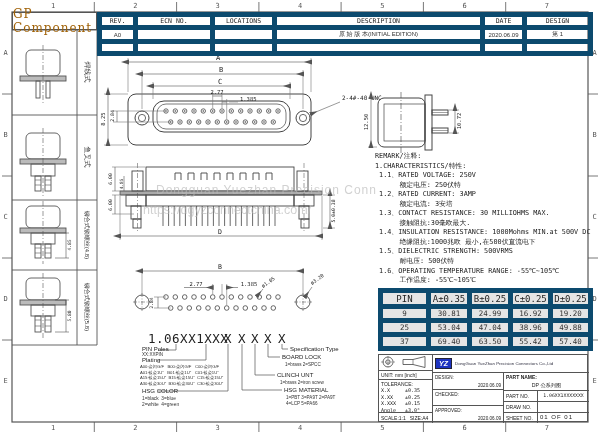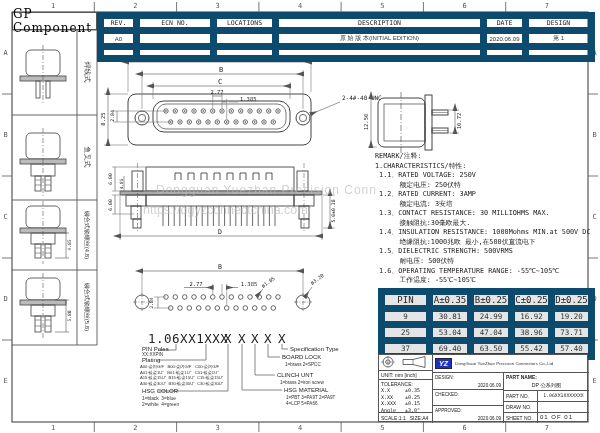--- a/index.html
+++ b/index.html
@@ -9,23 +9,23 @@
   .mono{font-family:"DejaVu Sans Mono",monospace}
   .pre{white-space:pre}
   
   .zone-row{position:absolute;display:flex;font-size:7px;color:#555;font-family:"DejaVu Sans Mono",monospace}
   .zone-row.h{left:12px;width:576px;height:11px}
   .zone-row.h>div{flex:1;display:flex;align-items:center;justify-content:center}
   .zone-row.v{top:12px;height:410px;width:11px;flex-direction:column}
   .zone-row.v>div{flex:1;display:flex;align-items:center;justify-content:center}
   
   .titlebox{left:12px;top:12px;width:85px;height:18px;border:1px solid #555;display:flex;align-items:center;justify-content:center;
-    font-family:"DejaVu Serif",serif;font-size:12px;letter-spacing:1px;color:#000000}
+    font-family:"DejaVu Serif",serif;font-size:12px;letter-spacing:1px;color:#a16207}
   table{border-collapse:collapse;table-layout:fixed}
-  td,th{border:7px solid #0c4a6e;overflow:hidden;white-space:nowrap;font-weight:normal}
+  td,th{border:5px solid #0c4a6e;overflow:hidden;white-space:nowrap;font-weight:normal}
   .revtbl{left:97px;top:12px;width:491px}
   .revtbl th{font-size:6.5px;font-family:"DejaVu Sans Mono",monospace;color:#222}
   .revtbl td{font-size:6px;text-align:center;height:12px;color:#333}
   .pintbl{left:378px;top:288px;width:210px;background:#e5e5e5}
   .pintbl th{font-size:9px;height:16px;font-family:"DejaVu Sans Mono",monospace;color:#222}
   .pintbl td{font-size:7.5px;height:12px;text-align:center;font-family:"DejaVu Sans Mono",monospace}
   
   .remark{left:375px;top:152px;width:213px;font-size:6.8px;line-height:9.55px;color:#222;
     font-family:"DejaVu Sans Mono",monospace;white-space:pre}
   
@@ -395,21 +395,21 @@
         <td>30.81</td>
     <td>24.99</td>
         <td>16.92</td>
     <td>19.20</td>
   </tr>
   <tr>
     <td>25</td>
         <td>53.04</td>
     <td>47.04</td>
         <td>38.96</td>
-    <td>73.71</td>
+    <td>49.88</td>
   </tr>
   <tr>
     <td>37</td>
         <td>69.40</td>
     <td>63.50</td>
         <td>55.42</td>
     <td>57.40</td>
   </tr>
 </tbody>
   </table>

